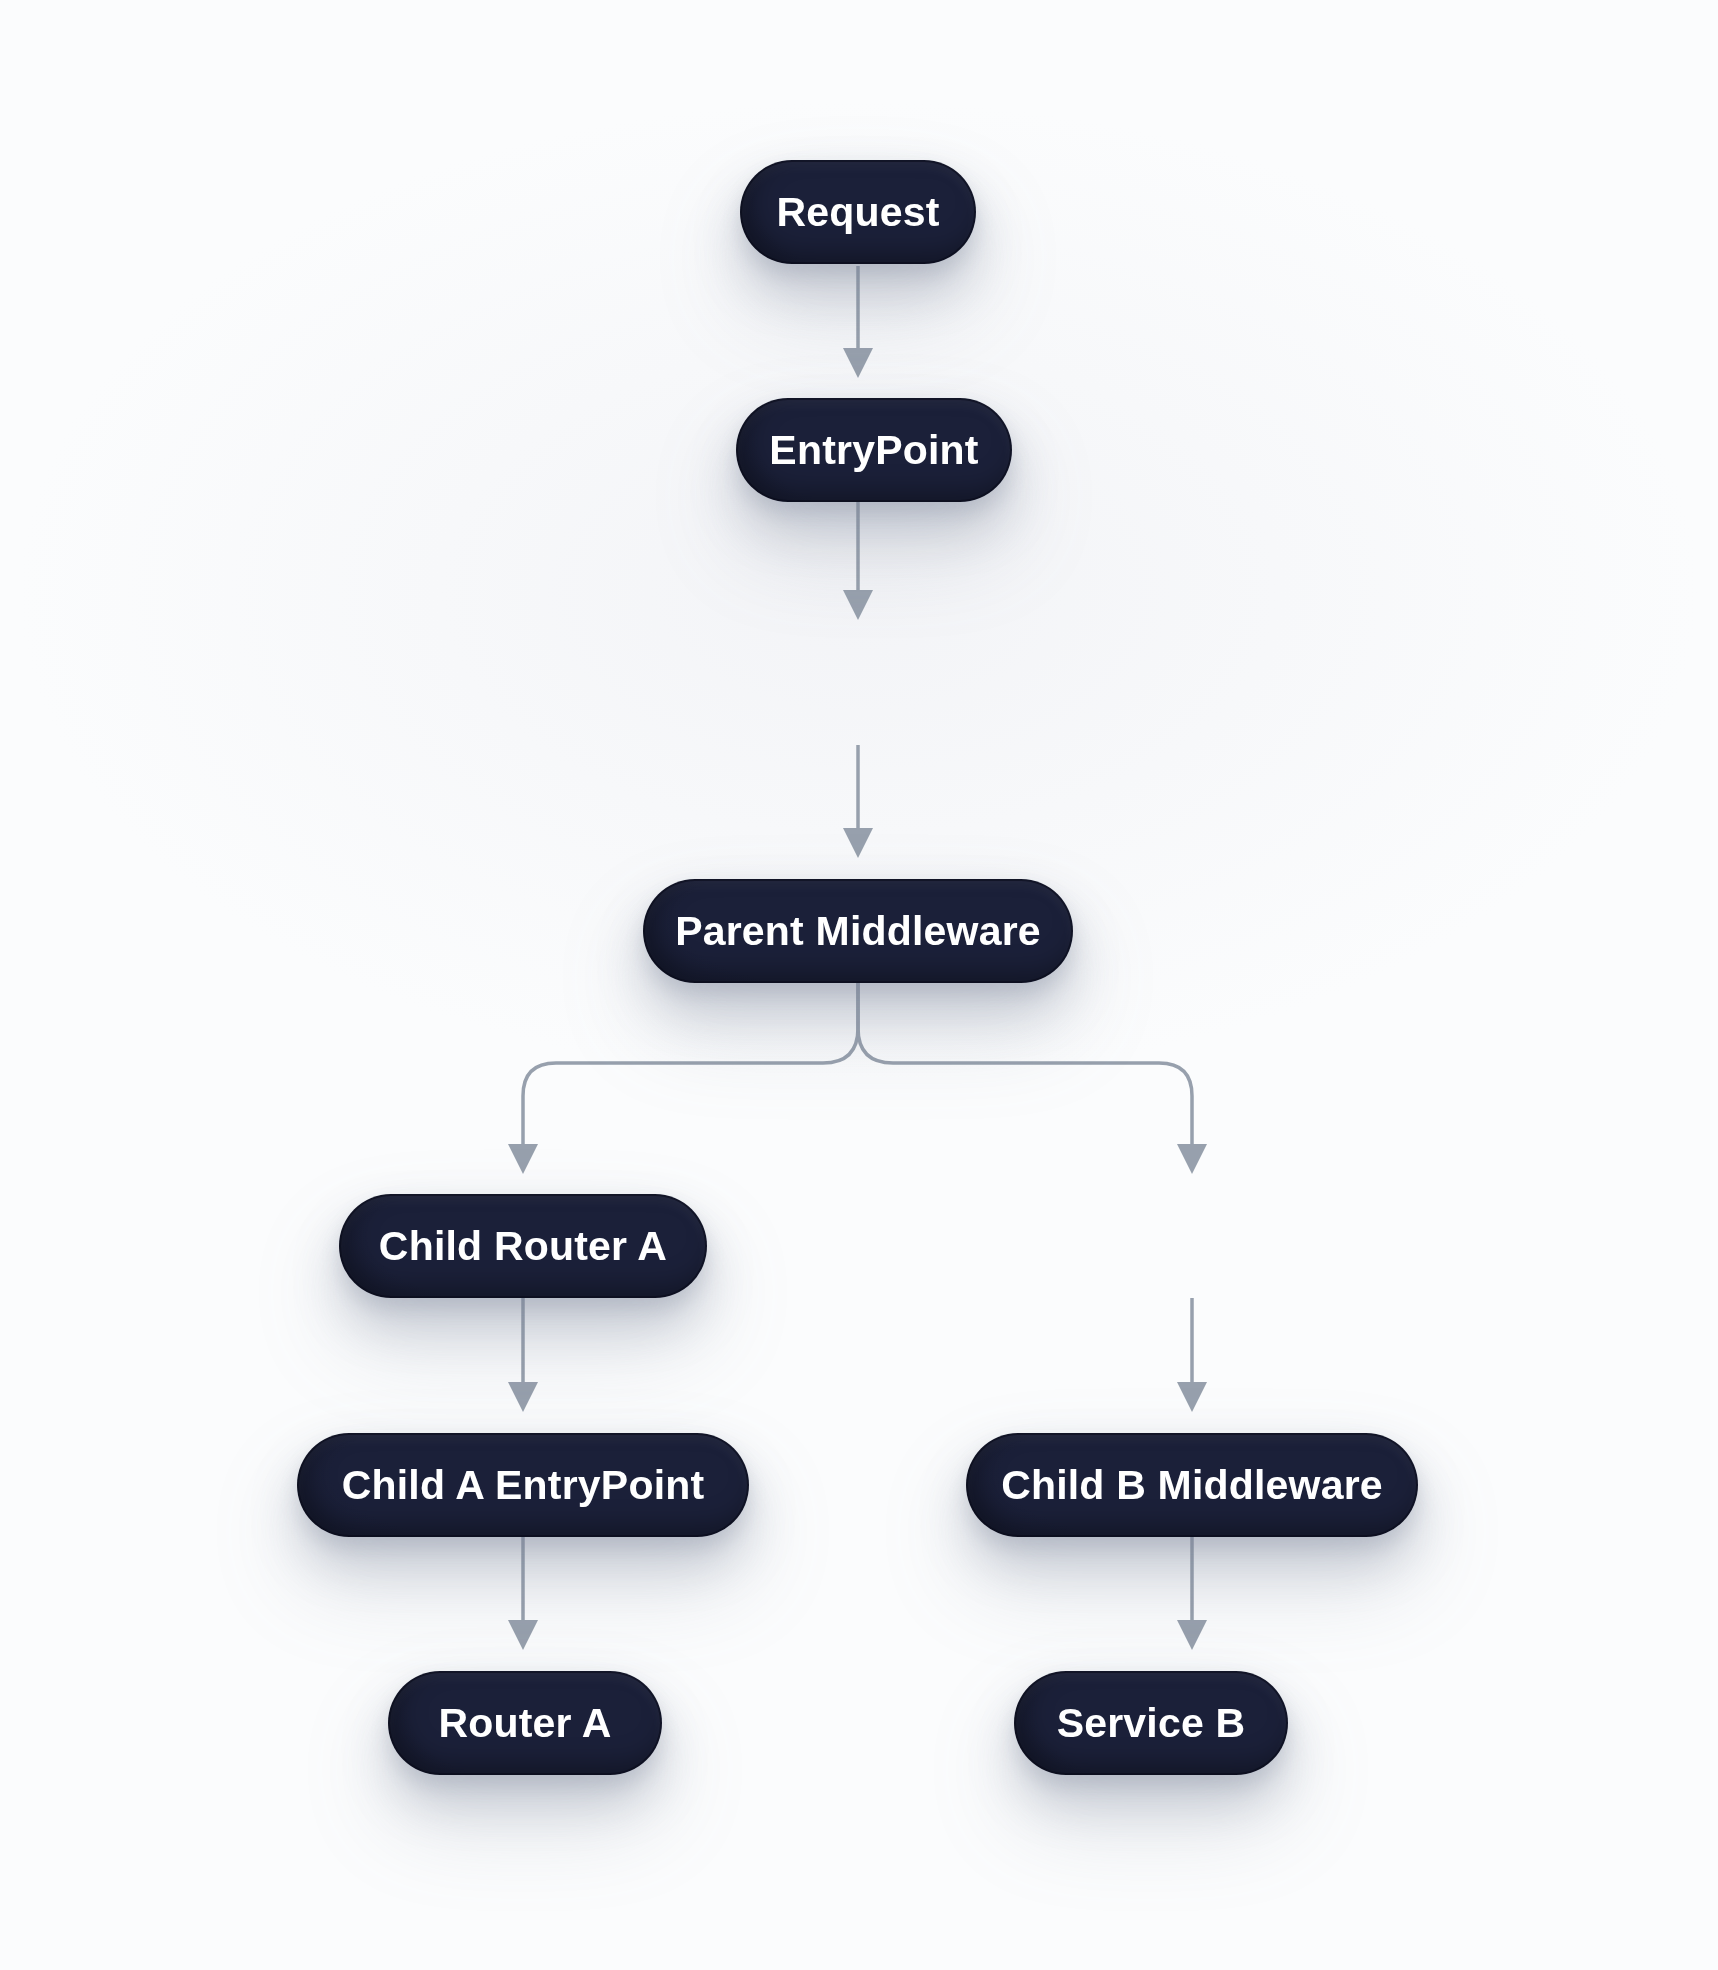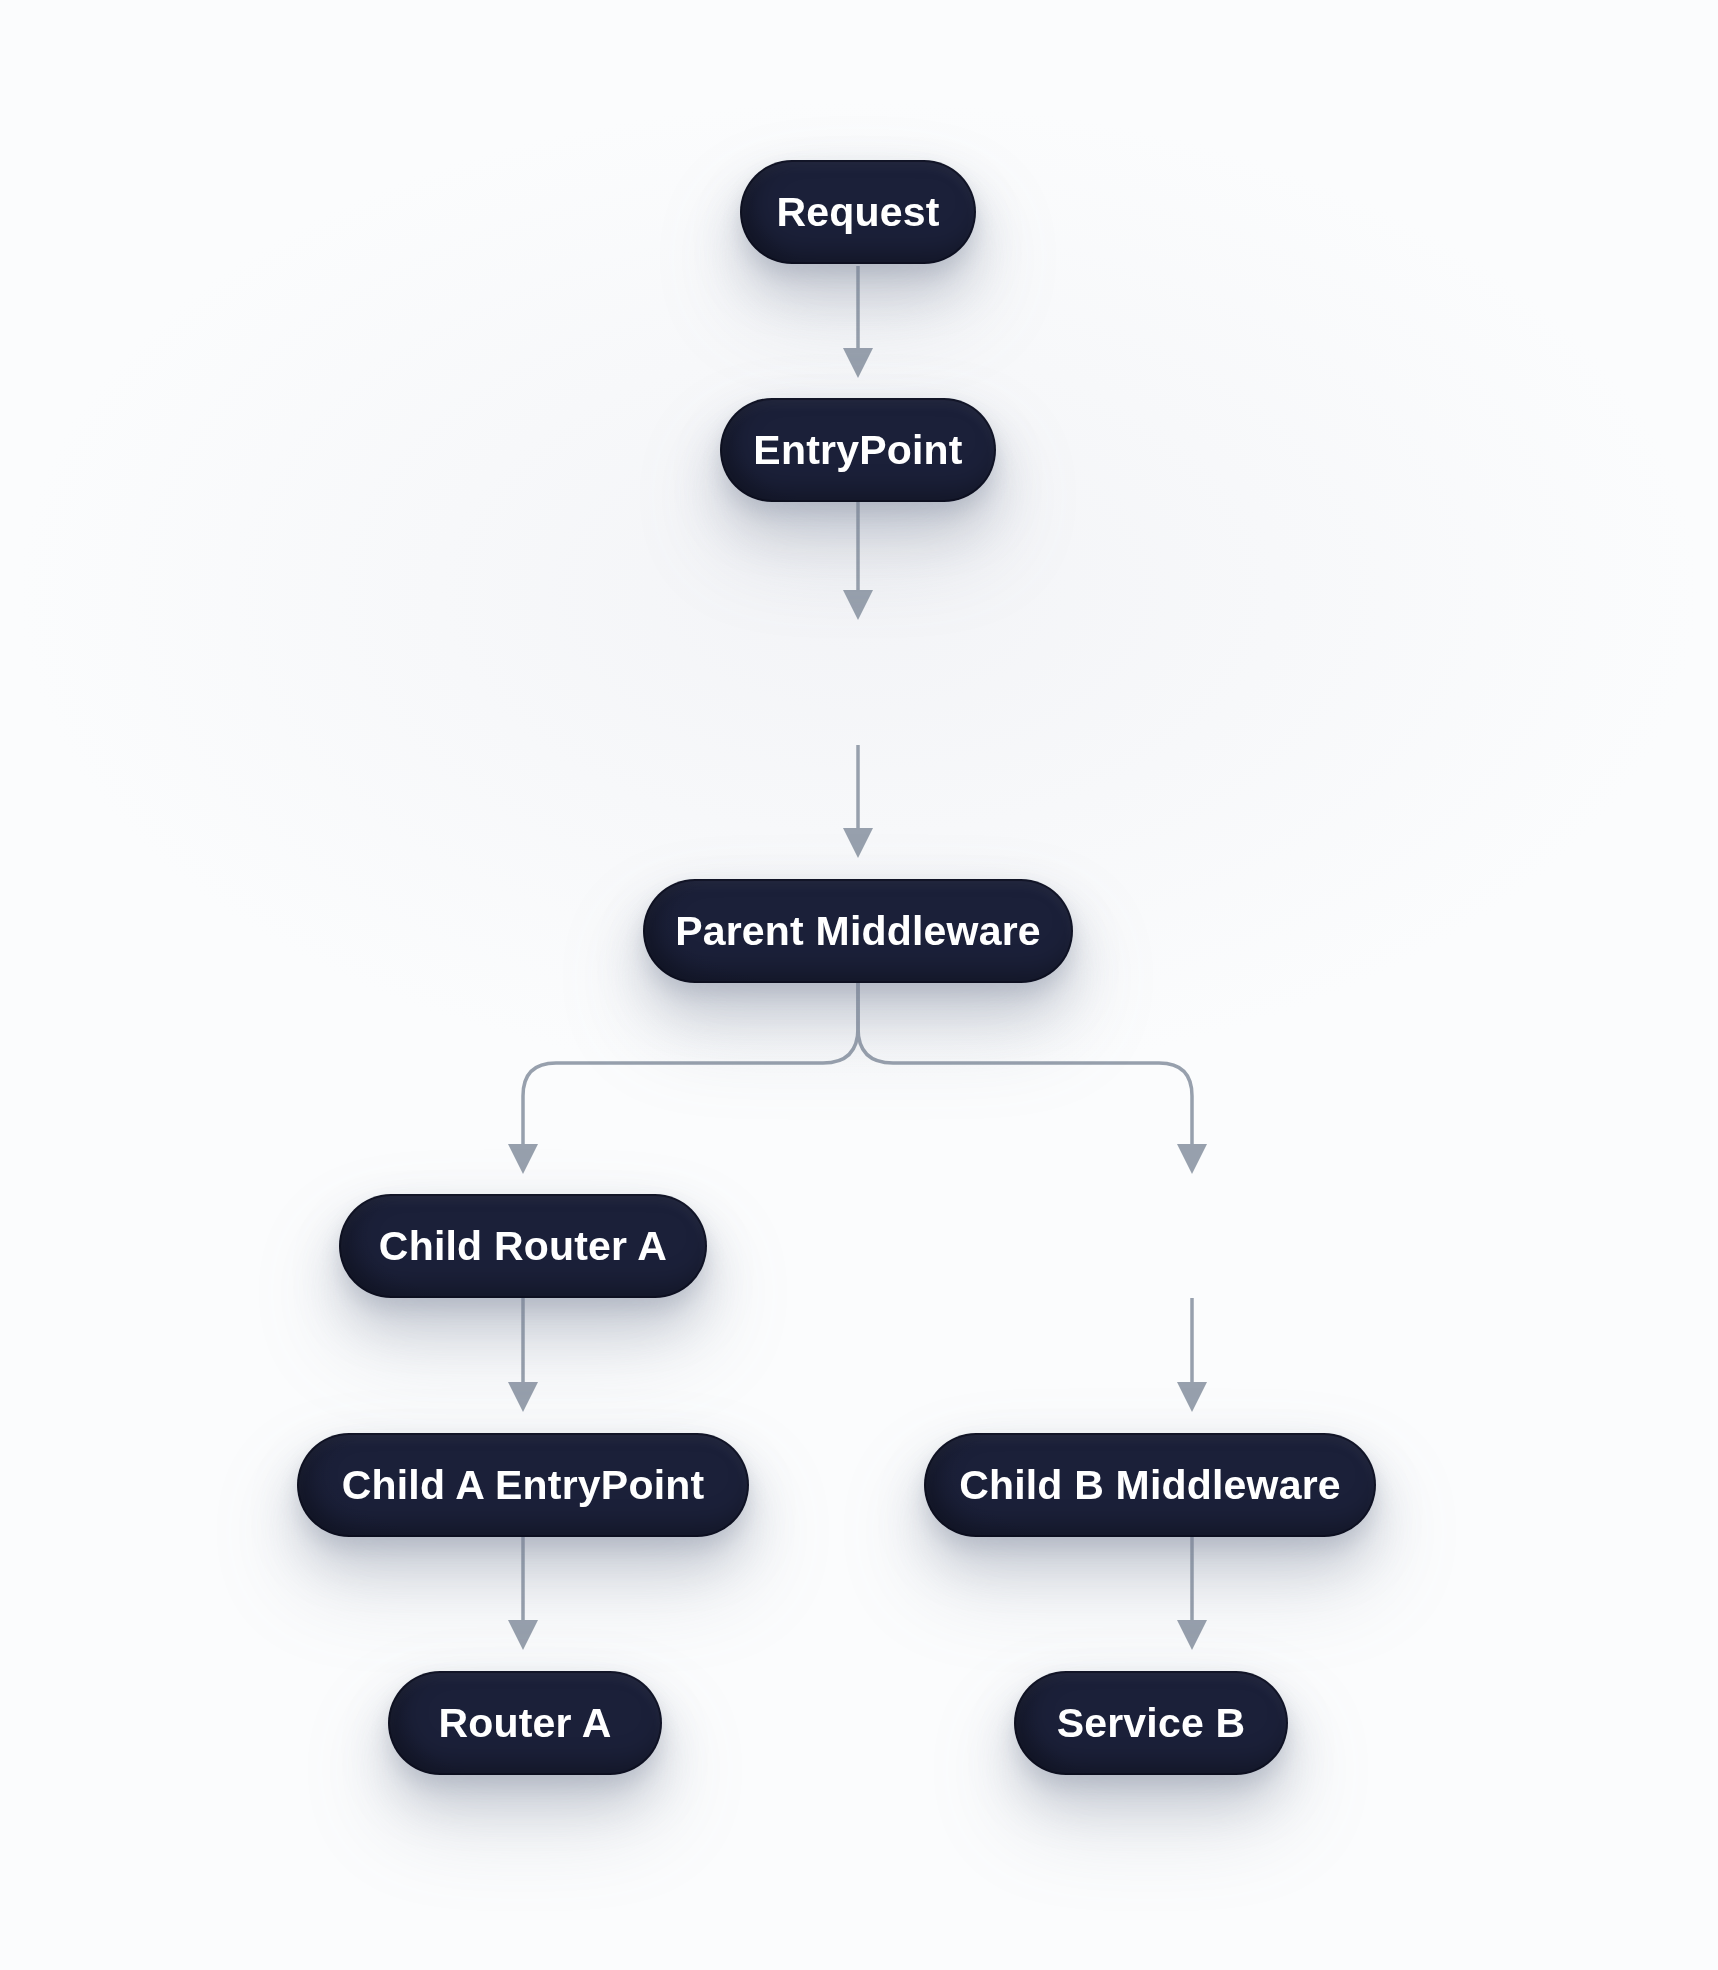--- a/index.html
+++ b/index.html
@@ -40,27 +40,27 @@
   .node .label{
     color:var(--node-text);
     font-size:41px;
     font-weight:700;
     letter-spacing:0.2px;
     white-space:nowrap;
     user-select:none;
   }
   
   .n-request            {left:740px; top:160px;  width:236px;}
-  .n-entrypoint         {left:720px; top:398px;  width:276px;}
+  .n-entrypoint         {left:736px; top:398px;  width:276px;}
   .n-parent-router      {left:674px; top:641px;  width:368px;}
   .n-parent-middleware  {left:643px; top:879px;  width:430px;}
   .n-child-router-a     {left:339px; top:1194px; width:368px;}
   .n-child-router-b     {left:1008px;top:1194px; width:368px;}
   .n-child-a-middleware {left:297px; top:1433px; width:452px;}
-  .n-child-b-middleware {left:924px; top:1433px; width:452px;}
+  .n-child-b-middleware {left:966px; top:1433px; width:452px;}
   .n-service-a          {left:388px; top:1671px; width:274px;}
   .n-service-b          {left:1014px;top:1671px; width:274px;}
 </style>
 </head>
 <body>
 
 <div class="canvas">
 
   <svg class="edges" viewBox="0 0 1718 1970" xmlns="http://www.w3.org/2000/svg">
 

